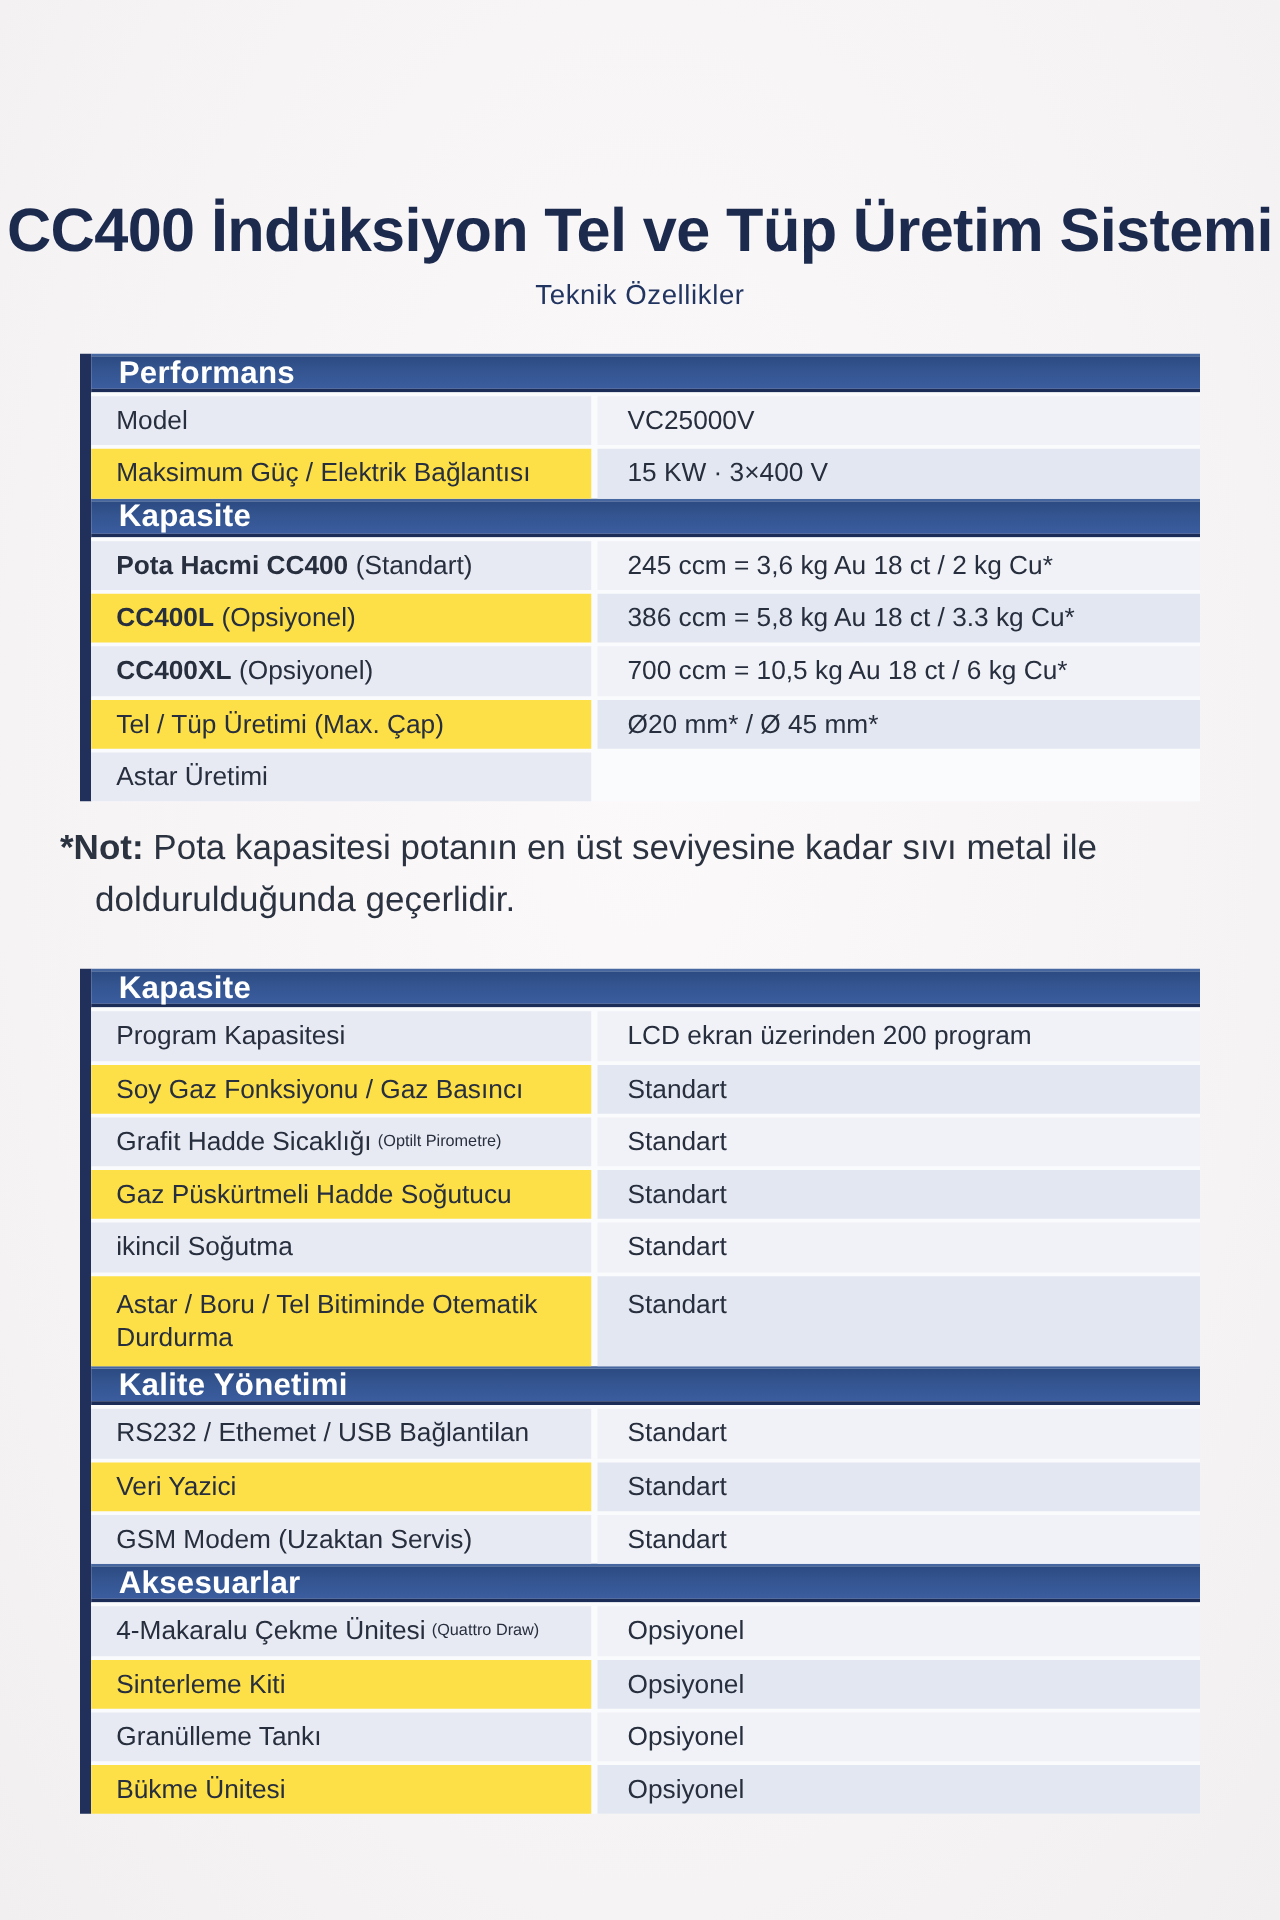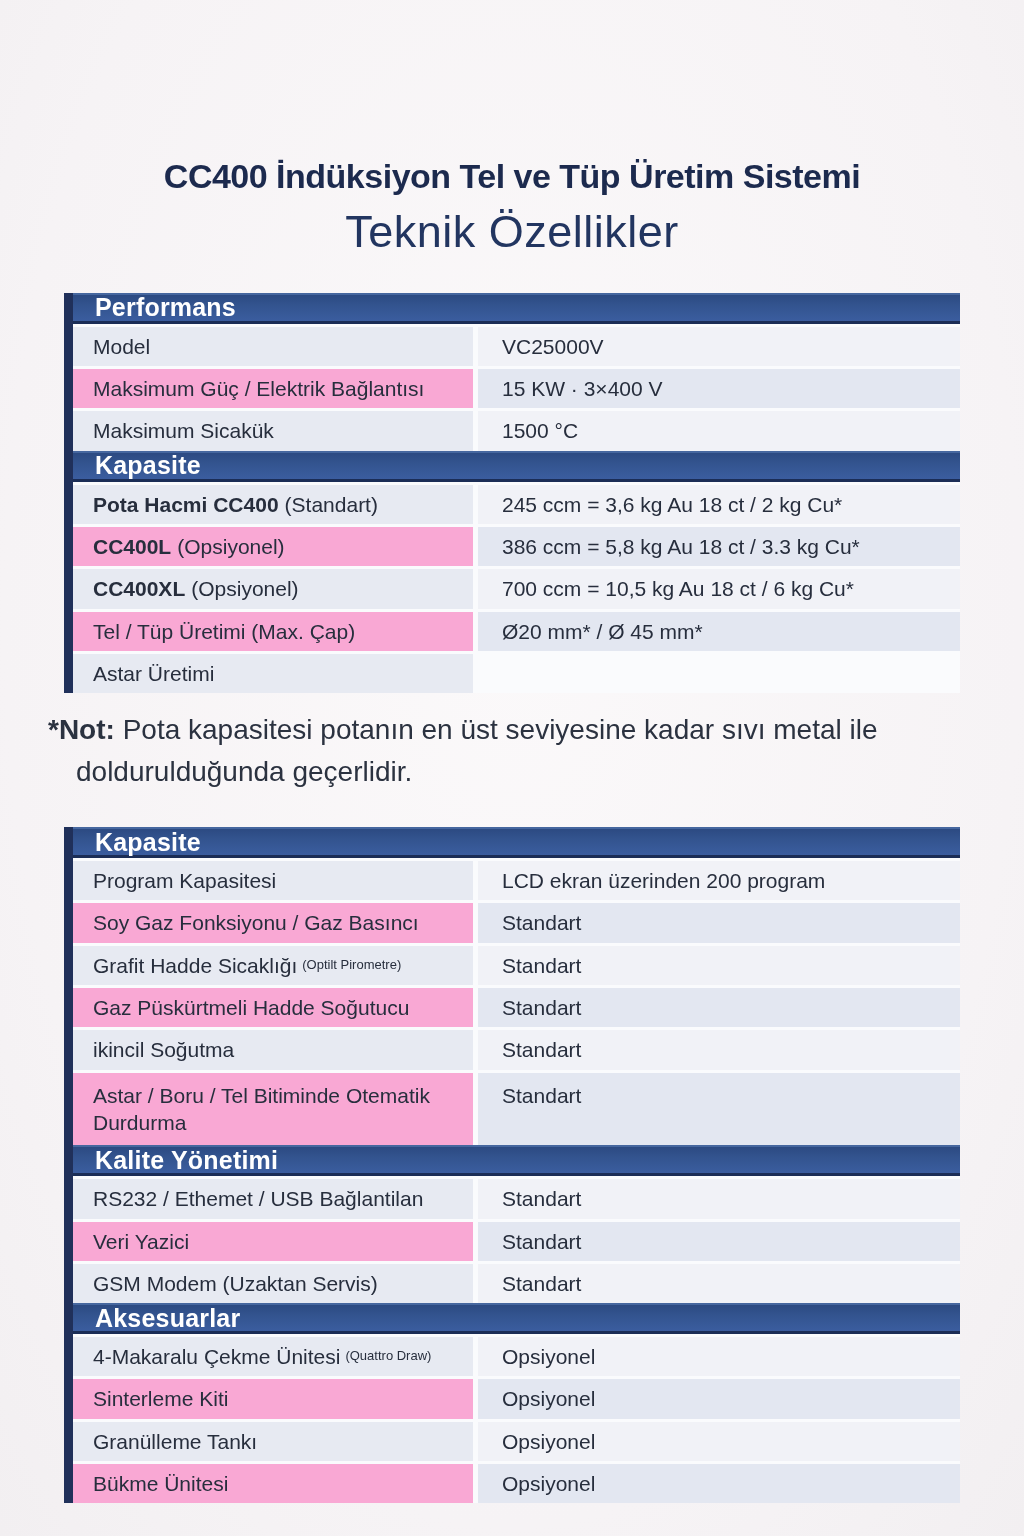--- a/index.html
+++ b/index.html
@@ -5,24 +5,24 @@
   html,body{margin:0;padding:0;}
   body{
     width:1024px;height:1536px;
     background:radial-gradient(ellipse at 50% 40%, #fbf9fa 0%, #f6f3f5 70%, #f2eff1 100%);
     font-family:"Liberation Sans", sans-serif;
     color:#2b3240;
   }
   .page{position:relative;width:1024px;height:1536px;overflow:hidden;}
   .titles{text-align:center;padding-top:156px;}
   .titles h1{
-    margin:0;font-size:34px;font-weight:700;color:#1c2a4e;letter-spacing:-0.5px;line-height:1.2;
+    margin:0;font-size:49px;font-weight:700;color:#1c2a4e;letter-spacing:-0.5px;line-height:1.2;
   }
   .titles h2{
-    margin:8px 0 0;font-size:45px;font-weight:400;color:#223560;letter-spacing:0.5px;line-height:1.2;
+    margin:8px 0 0;font-size:22px;font-weight:400;color:#223560;letter-spacing:0.5px;line-height:1.2;
   }
   .tbl{
     margin:34px 64px 0 64px;
     border-left:9px solid #20305a;
     background:transparent;
   }
   .sec-header{
     height:31px;display:flex;align-items:center;
     padding-left:22px;
     background:linear-gradient(180deg,#2c4a82 0%,#33548f 40%,#3b5d9f 100%);
@@ -39,21 +39,21 @@
   }
   .cell{
     display:flex;align-items:center;
     font-size:21px;line-height:1.3;color:#272e3d;
     box-sizing:border-box;
   }
   .cell.label{width:400px;flex:0 0 400px;padding:6px 4px 6px 20px;}
   .cell.value{flex:1;padding:6px 8px 6px 24px;}
   .row.light .label{background:#e7eaf2;}
   .row.light .value{background:#f1f2f7;}
-  .row.dark  .label{background:#f9a8d4;}
+  .row.dark  .label{background:#fde047;}
   .row.dark  .value{background:#e3e7f1;}
   .row.tall .cell{align-items:flex-start;padding-top:9px;padding-bottom:9px;}
   .lbl-b{font-weight:700;}
   .lbl-sm{font-size:13px;margin-left:5px;white-space:nowrap;}
   .lbl-rest{margin-left:6px;}
   .note{
     margin:16px 38px 0 48px;
     padding-left:28px;text-indent:-28px;
     font-size:28px;line-height:1.5;color:#2b3240;
   }
@@ -74,24 +74,20 @@
     <div class="sec-header">
       <span>Performans</span>
     </div>
     <div class="row light">
       <div class="cell label">Model</div>
       <div class="cell value">VC25000V</div>
     </div>
     <div class="row dark">
       <div class="cell label">Maksimum Güç / Elektrik Bağlantısı</div>
       <div class="cell value">15 KW · 3×400 V</div>
-    </div>
-    <div class="row light">
-      <div class="cell label">Maksimum Sicakük</div>
-      <div class="cell value">1500 °C</div>
     </div>
 
     <div class="sec-header">
       <span>Kapasite</span>
     </div>
     <div class="row light">
       <div class="cell label">
         <span class="lbl-b">Pota Hacmi CC400</span>
         <span class="lbl-rest">(Standart)</span>
       </div>

